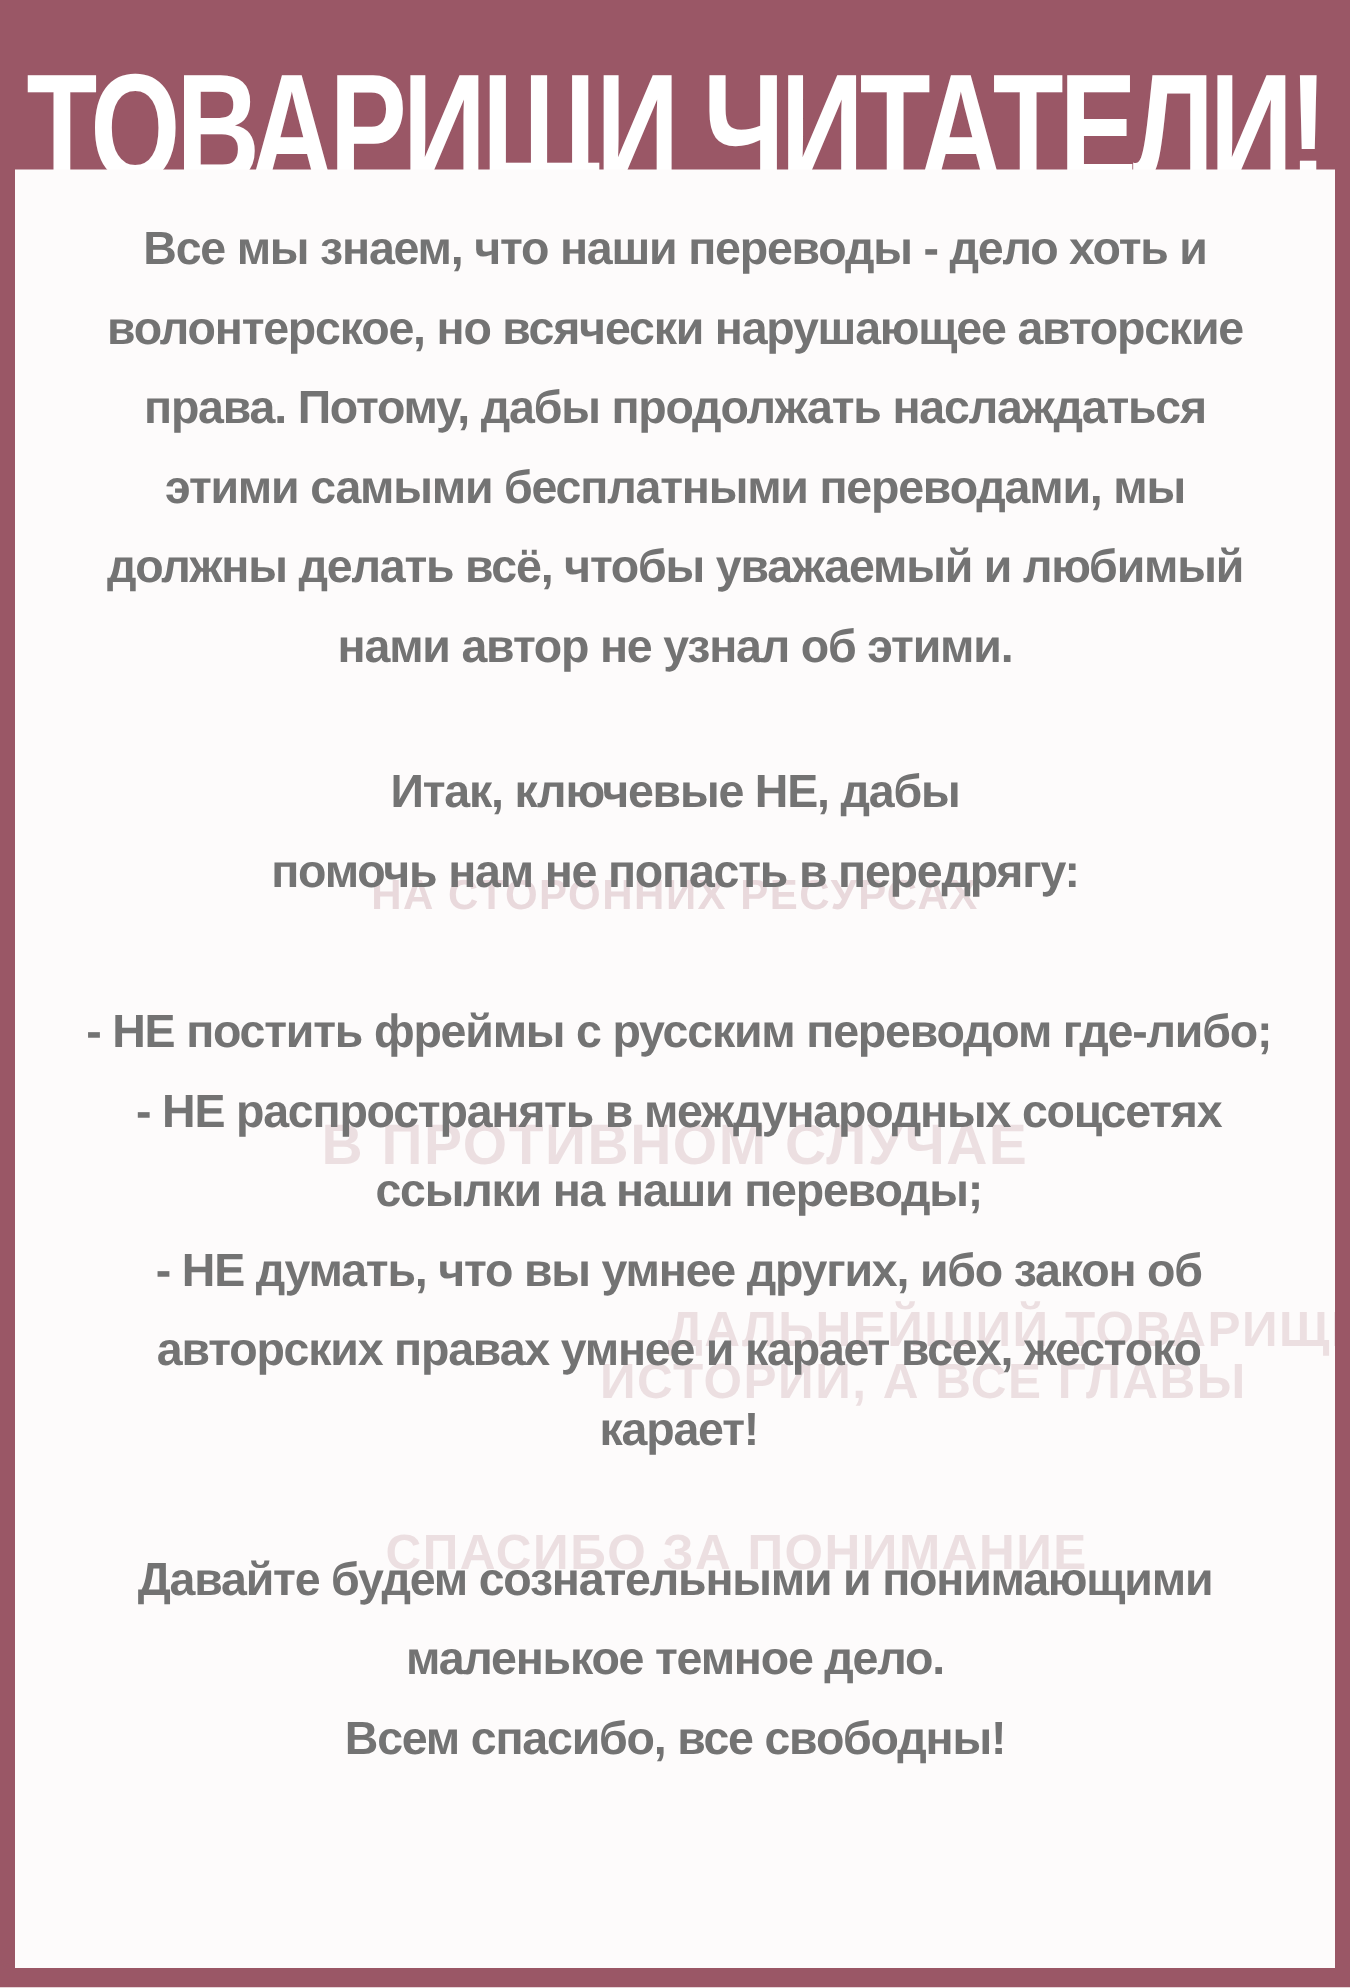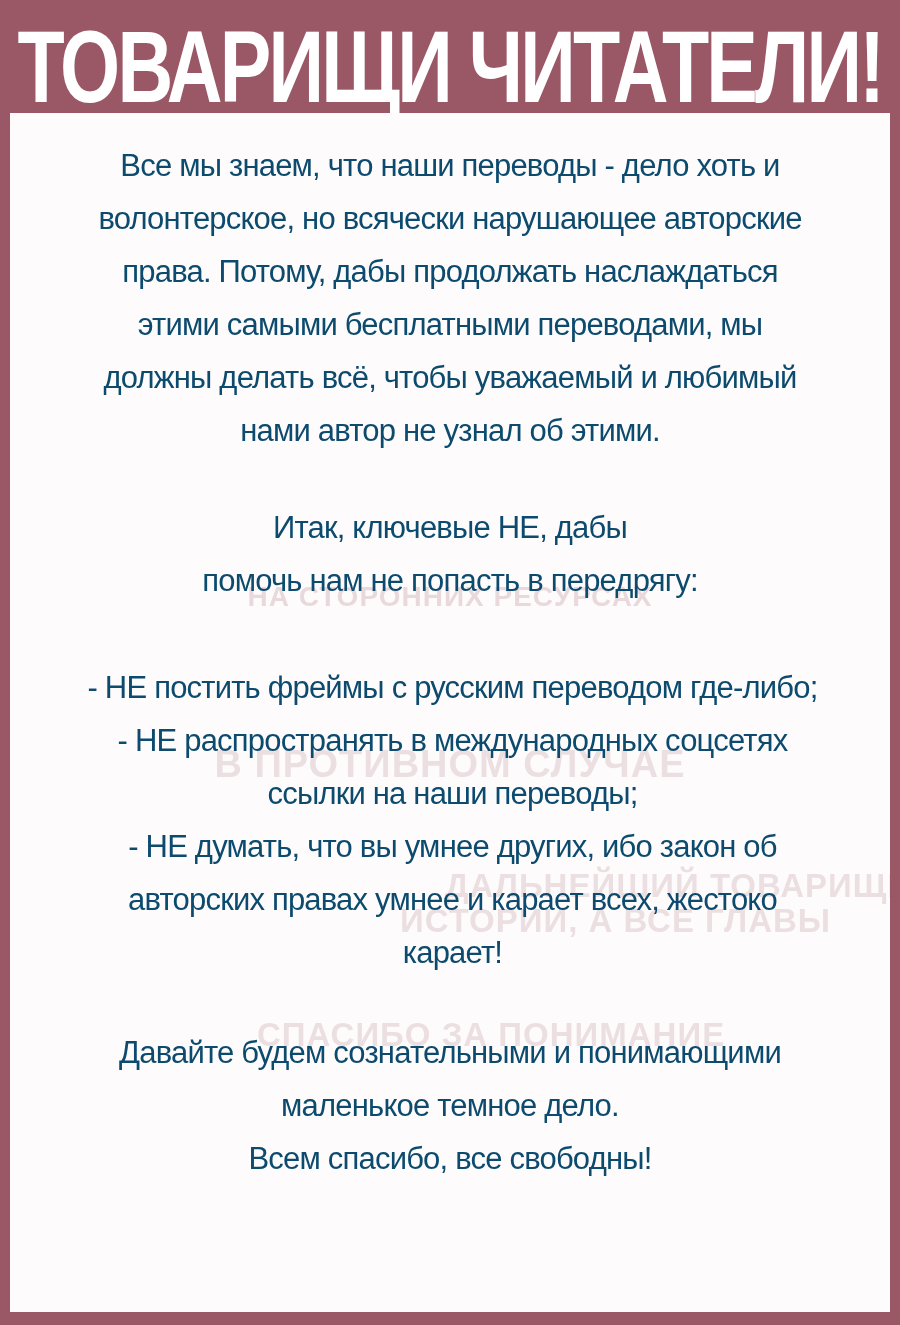--- a/index.html
+++ b/index.html
@@ -5,33 +5,33 @@
   html,body { margin:0; padding:0; background:#ffffff; }
   .page {
     position:relative;
     width:900px; height:1325px;
     background:#9a5766;
     font-family:"Liberation Sans", sans-serif;
     overflow:hidden;
   }
   .band {
     position:absolute; top:0; left:0; right:0; height:136px;
-    display:flex; align-items:center; justify-content:center;
+    display:flex; align-items:flex-end; justify-content:center;
     background:#9a5766;
   }
   .band h1 {
     margin:0; color:#ffffff; font-weight:bold;
     font-size:84px; letter-spacing:-3px; white-space:nowrap;
     transform:scale(0.92,1.22); transform-origin:center 58%;
   }
   .content {
     position:absolute; top:113px; left:10px; right:10px; bottom:13px;
     background:#fdfbfb; overflow:hidden;
   }
-  .txt { color:#0c4a6e; font-weight:normal; text-align:center; position:relative; z-index:2; }
+  .txt { color:#737373; font-weight:bold; text-align:center; position:relative; z-index:2; }
   .txt p { margin:0; font-size:31px; line-height:53px; letter-spacing:-0.8px; }
   .intro  { margin-top:26px; }
   .keynot { margin-top:44px; }
   .rules  { margin-top:54px; text-align:center; padding-left:5px; }
   .outro  { margin-top:47px; }
   .ghosts { position:absolute; inset:0; z-index:1; pointer-events:none; }
   .ghost {
     position:absolute; font-weight:bold; white-space:nowrap;
     color:rgba(154,87,102,0.17); letter-spacing:1px;
   }

